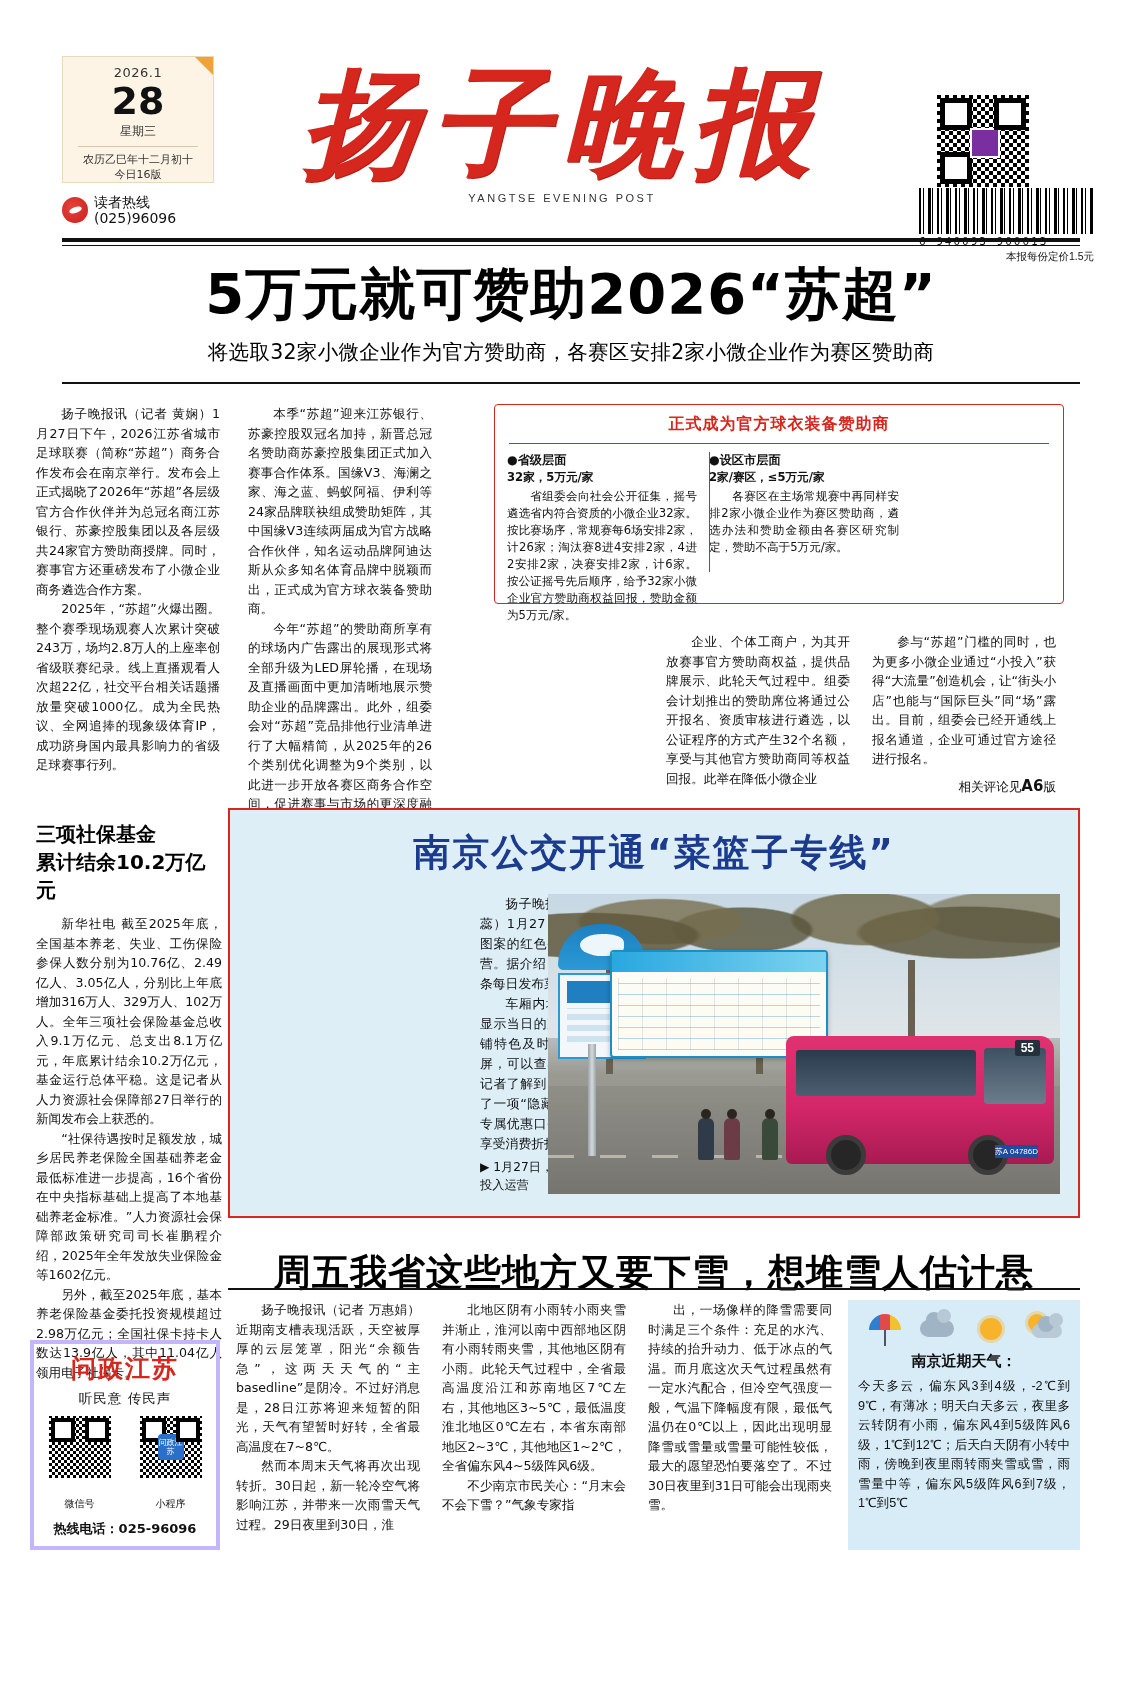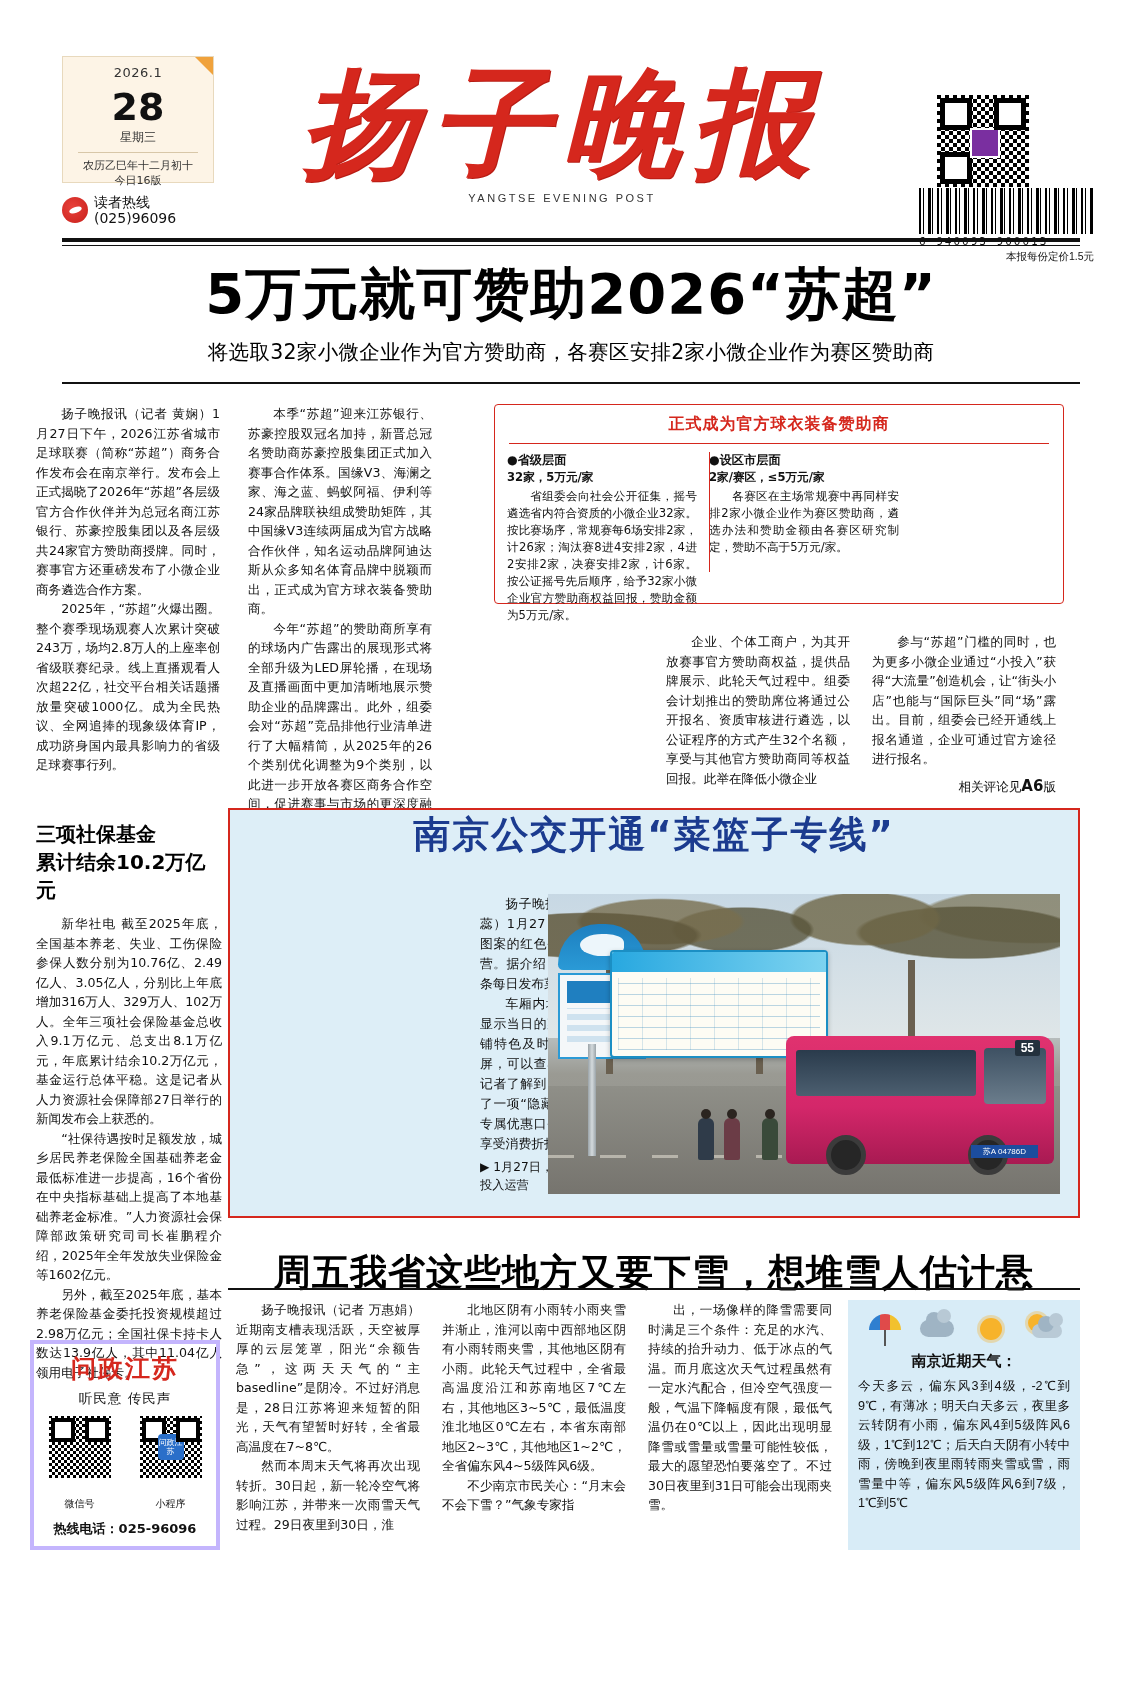--- a/index.html
+++ b/index.html
@@ -40,21 +40,21 @@
     position: absolute;
     right: 0; top: 0;
     width: 0; height: 0;
     border-top: 18px solid #f0a23c;
     border-left: 18px solid transparent;
   }
   .date-year {
     font-size: 13px; color: #333; margin-top: 8px; letter-spacing: 0.5px;
   }
   .date-day {
-    font-size: 38px; font-weight: bold; line-height: 38px; margin-top: 8px; color: #111;
+    font-size: 38px; font-weight: bold; line-height: 38px; margin-top: 2px; color: #111;
   }
   .date-week {
     font-size: 12px; color: #333; margin-top: 3px;
   }
   .date-sep {
     width: 120px; height: 1px; background: #d8c7a8; margin: 6px auto 5px auto;
   }
   .date-lunar {
     font-size: 11px; color: #333; line-height: 15px;
   }
@@ -373,20 +373,21 @@
     border: 2.5px solid #d5271d;
     background: #ddeef7;
     box-sizing: border-box;
   }
   .bus-title {
     font-family: "DejaVu Sans", sans-serif;
     font-weight: bold;
     font-size: 37px;
     color: #1b3b8f;
     text-align: center;
+    margin-top: 18px;
     letter-spacing: 2px;
   }
   .bus-text {
     position: absolute;
     left: 250px; top: 84px;
     width: 268px;
     font-family: "DejaVu Sans", sans-serif;
     font-size: 12.8px;
     line-height: 20px;
     text-align: justify;
@@ -455,21 +456,21 @@
     position: absolute; right: 14px; top: 4px;
     font-size: 12px; color: #fff; font-weight: bold;
     background: #23313d; padding: 1px 6px; border-radius: 2px;
   }
   .bus-wheel {
     position: absolute; bottom: -11px; width: 30px; height: 30px;
     border-radius: 50%; background: #262626; border: 5px solid #3b3b3b;
   }
   .bus-plate {
     position: absolute; right: 16px; bottom: 6px;
-    font-size: 8px; color: #fff; background: #1c4d9e; padding: 1px 12px;
+    font-size: 8px; color: #fff; background: #1c4d9e; padding: 1px 0;
   }
   .screen-panel {
     position: absolute; left: 62px; top: 56px;
     width: 214px; height: 104px;
     background: #fdfcf4;
     border: 2px solid #1b8fc4;
     border-radius: 4px;
     box-shadow: 0 2px 5px rgba(0,0,0,.25);
   }
   .screen-panel .band {

